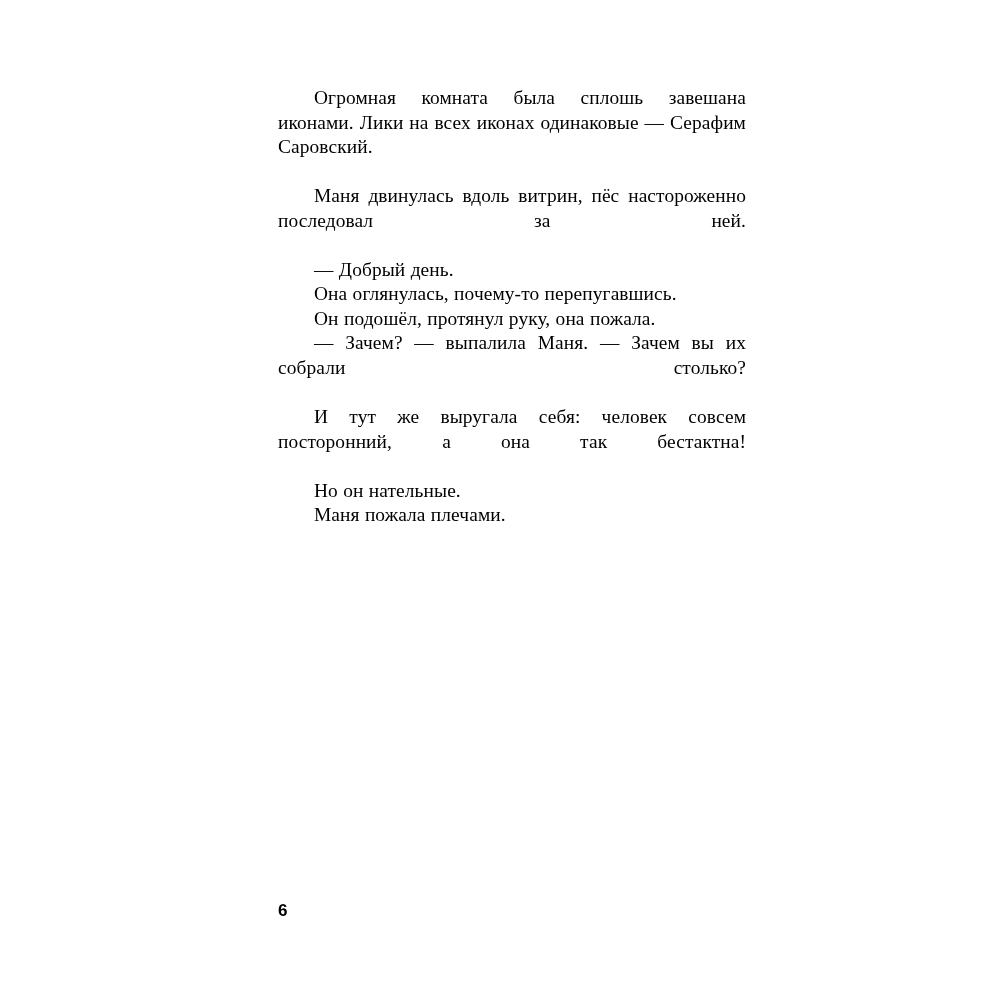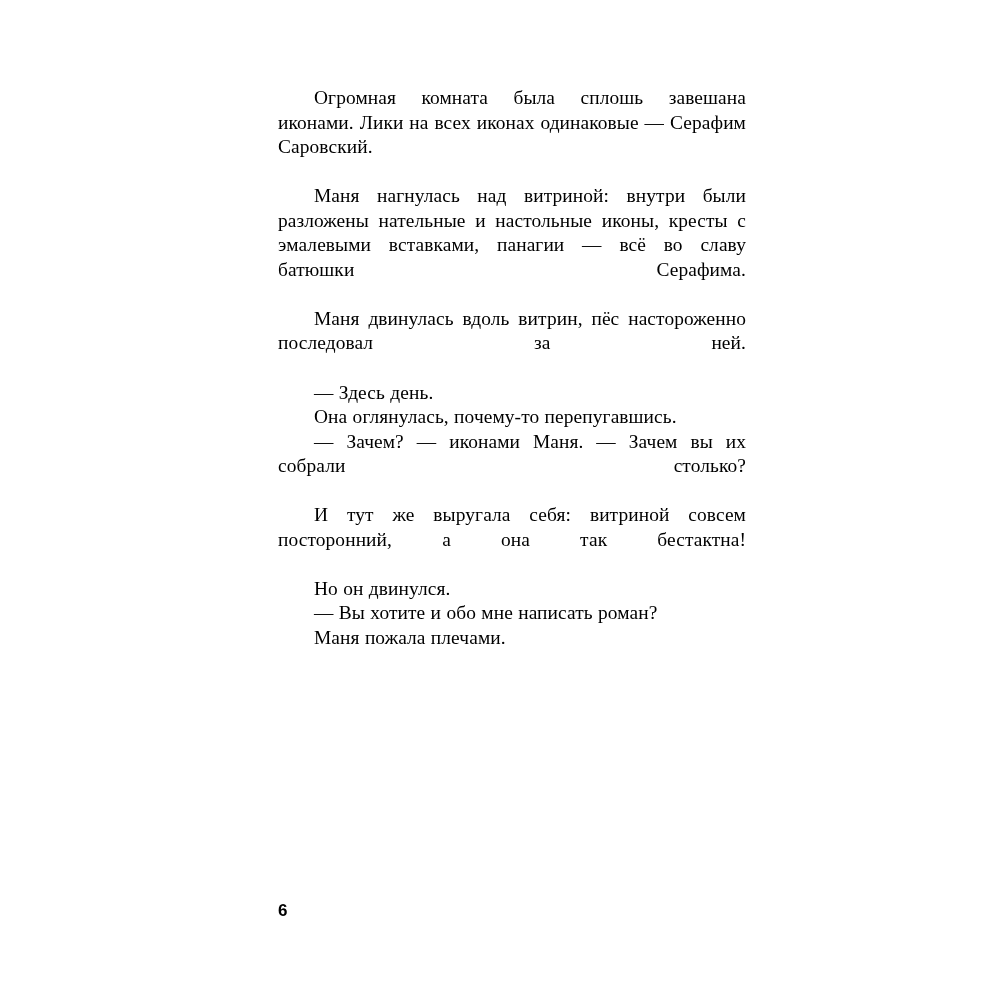--- a/index.html
+++ b/index.html
@@ -67,27 +67,26 @@
     letter-spacing: 0.2px;
   }
 </style>
 </head>
 <body>
 
 <div class="page">
 
   <div class="text-column">
     <p class="para">Огромная комната была сплошь завешана иконами. Лики на всех иконах одинаковые — Серафим Саровский.</p>
-    <p class="para">Маня нагнулась над витриной: внутри были разложены нательные и настольные иконы, кресты с эмалевыми вставками, панагии — всё во славу батюшки Серафима.</p>
     <p class="para">Маня двинулась вдоль витрин, пёс настороженно последовал за ней.</p>
-    <p class="para no-stretch">— Здесь день.</p>
+    <p class="para no-stretch">— Добрый день.</p>
     <p class="para no-stretch">Она оглянулась, почему-то перепугавшись.</p>
-    <p class="para">— Зачем? — иконами Маня. — Зачем вы их собрали столько?</p>
-    <p class="para">И тут же выругала себя: витриной совсем посторонний, а она так бестактна!</p>
-    <p class="para no-stretch">Но он двинулся.</p>
-    <p class="para no-stretch">— Вы хотите и обо мне написать роман?</p>
+    <p class="para no-stretch">Он подошёл, протянул руку, она пожала.</p>
+    <p class="para">— Зачем? — выпалила Маня. — Зачем вы их собрали столько?</p>
+    <p class="para">И тут же выругала себя: человек совсем посторонний, а она так бестактна!</p>
+    <p class="para no-stretch">Но он нательные.</p>
     <p class="para no-stretch">Маня пожала плечами.</p>
 
   </div>
 
   <div class="page-number">6</div>
 
 </div>
 
 </body></html>

